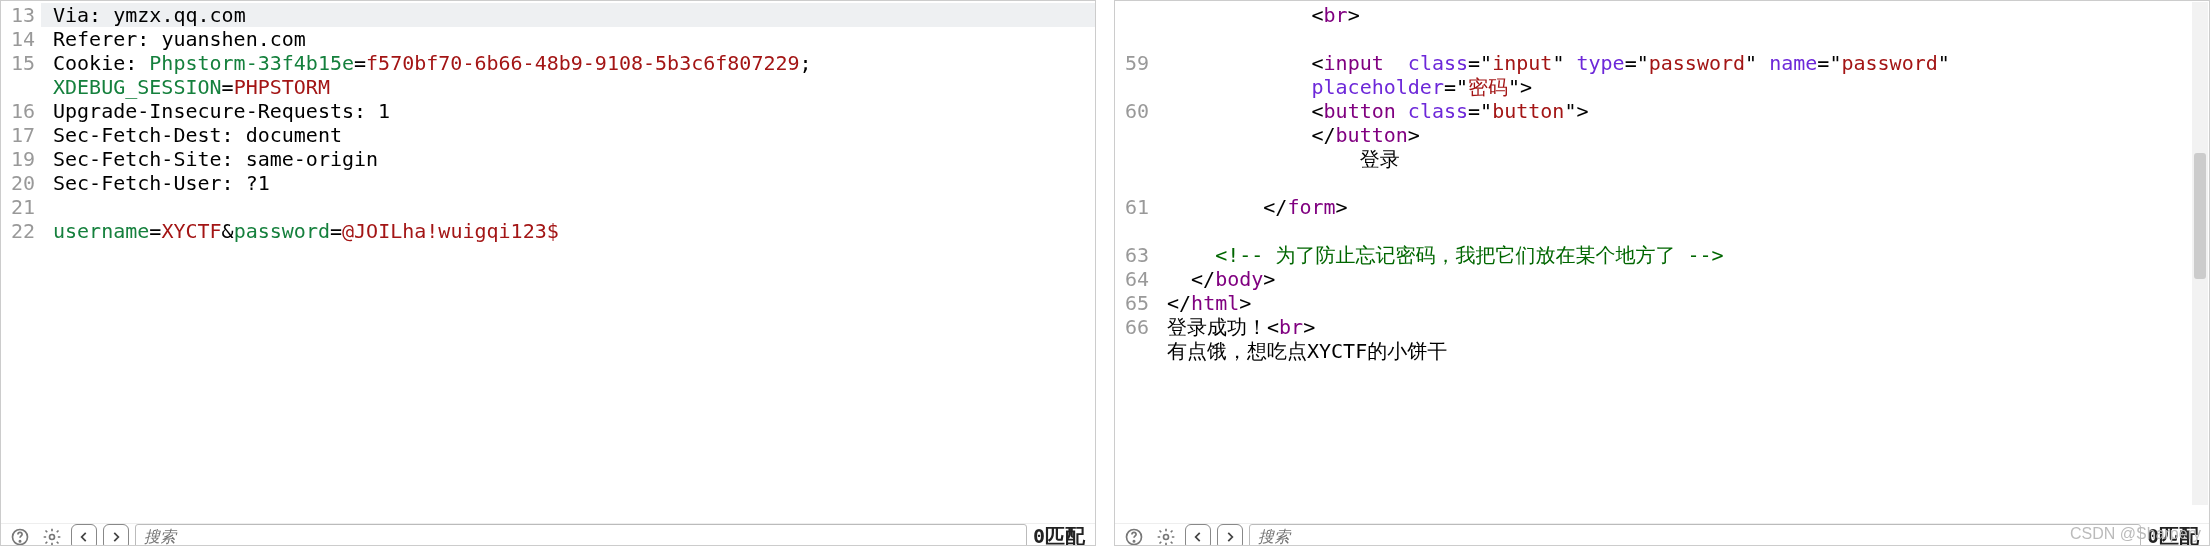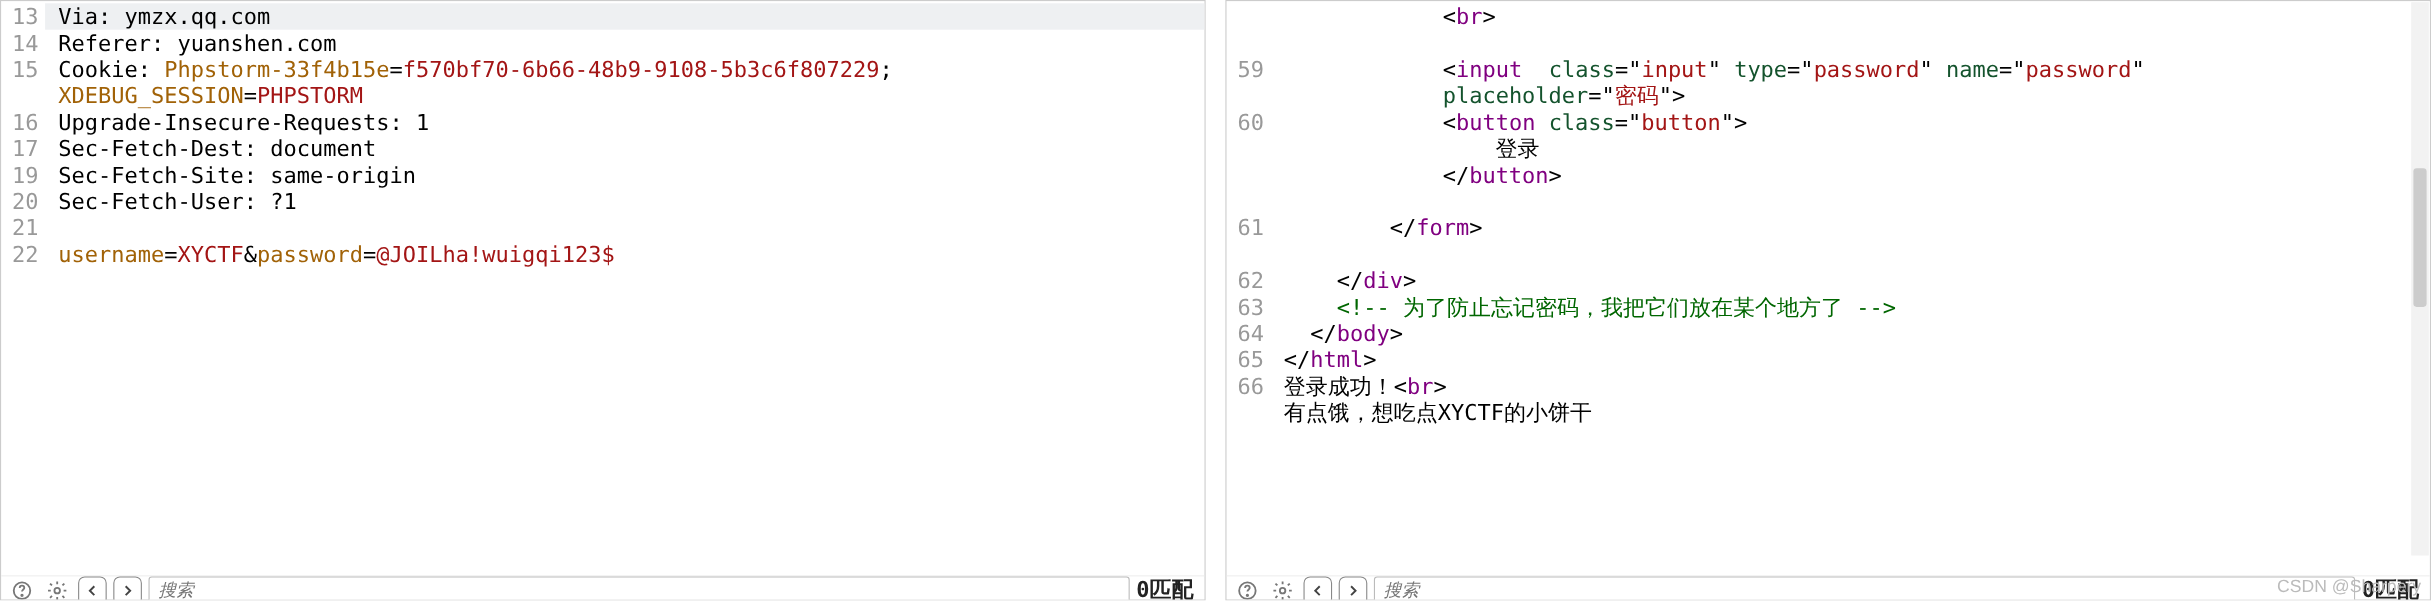--- a/index.html
+++ b/index.html
@@ -44,24 +44,24 @@
     user-select: none;
     flex-shrink: 0;
   }
   .code {
     white-space: pre;
     padding-left: 12px;
     flex: 1;
   }
   .line.hl .code { background: #eef0f2; }
   .k-tag   { color: #800080; }
-  .k-attr  { color: #14532d; }
+  .k-attr  { color: #6d28d9; }
   .k-com   { color: #060; }
   .k-plain { color: #000; }
-  .k-param { color: #a16207; }
+  .k-param { color: #15803d; }
   .k-red   { color: #a31515; }
   .footer {
     display: flex;
     align-items: center;
     gap: 6px;
     padding: 4px 6px 0 6px;
     border-top: 1px solid #eee;
     height: 22px;
   }
   .ficon {
@@ -212,41 +212,37 @@
         <div class="line">
           <span class="gutter"></span>
           <span class="code"><span class="k-plain">            </span><span class="k-attr">placeholder</span><span class="k-plain">="</span><span class="k-red">密码</span><span class="k-plain">"&gt;</span></span>
         </div>
         <div class="line">
           <span class="gutter">60</span>
           <span class="code"><span class="k-plain">            &lt;</span><span class="k-tag">button</span><span class="k-plain"> </span><span class="k-attr">class</span><span class="k-plain">="</span><span class="k-red">button</span><span class="k-plain">"&gt;</span></span>
         </div>
         <div class="line">
           <span class="gutter"></span>
+          <span class="code"><span class="k-plain">            &lt;/</span><span class="k-tag">button</span><span class="k-plain">&gt;</span></span>
+        </div>
+        <div class="line">
+          <span class="gutter"></span>
           <span class="code"><span class="k-plain">                登录</span></span>
-        </div>
-        <div class="line">
-          <span class="gutter"></span>
-          <span class="code"><span class="k-plain">            &lt;/</span><span class="k-tag">button</span><span class="k-plain">&gt;</span></span>
         </div>
         <div class="line">
           <span class="gutter"></span>
           <span class="code"><span class="k-plain"></span></span>
         </div>
         <div class="line">
           <span class="gutter">61</span>
           <span class="code"><span class="k-plain">        &lt;/</span><span class="k-tag">form</span><span class="k-plain">&gt;</span></span>
         </div>
         <div class="line">
           <span class="gutter"></span>
           <span class="code"><span class="k-plain"></span></span>
-        </div>
-        <div class="line">
-          <span class="gutter">62</span>
-          <span class="code"><span class="k-plain">    &lt;/</span><span class="k-tag">div</span><span class="k-plain">&gt;</span></span>
         </div>
         <div class="line">
           <span class="gutter">63</span>
           <span class="code"><span class="k-plain">    </span><span class="k-com">&lt;!-- 为了防止忘记密码，我把它们放在某个地方了 --&gt;</span></span>
         </div>
         <div class="line">
           <span class="gutter">64</span>
           <span class="code"><span class="k-plain">  &lt;/</span><span class="k-tag">body</span><span class="k-plain">&gt;</span></span>
         </div>
         <div class="line">

